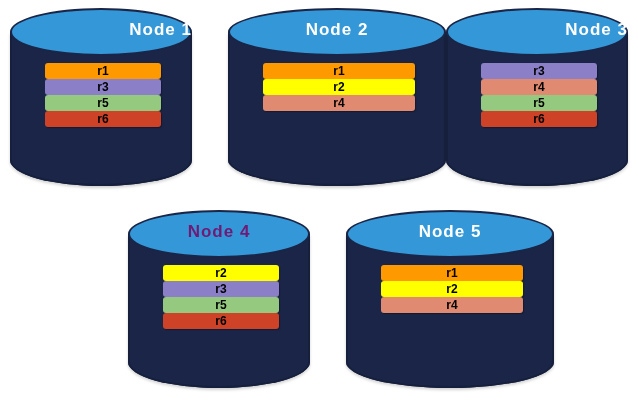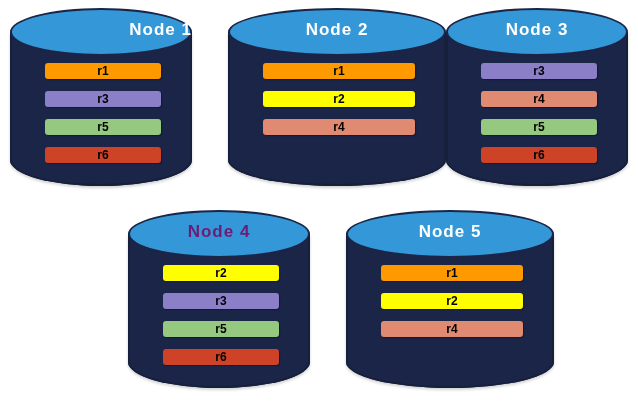--- a/index.html
+++ b/index.html
@@ -89,21 +89,21 @@
   
   .bars {
     position: absolute;
     left: 35px;
     right: 31px;
     top: 55px;
     z-index: 4;
   }
   .bar {
     height: 16px;
-    margin-bottom: 12px;
+    margin-bottom: 0;
     border-radius: 3px;
     color: #000000;
     font-size: 12px;
     font-weight: bold;
     line-height: 16px;
     text-align: center;
     box-shadow: 1px 1px 1px rgba(0,0,0,0.30);
   }
   .bar:last-child { margin-bottom: 0; }
 </style>
@@ -137,21 +137,21 @@
         <div class="bar" style="background: rgb(255, 255, 0);">r2</div>
         <div class="bar" style="background: rgb(224, 138, 114);">r4</div>
       </div>
     </div>
     <div class="node" style="left: 446px; top: 8px; width: 182px; height: 178px;">
       <div class="cyl">
         <div class="cyl-body" style="background: rgb(26, 37, 71);"></div>
         <div class="cyl-outline"></div>
         <div class="cyl-top" style="background: rgb(52, 152, 216);"></div>
       </div>
-      <div class="node-title" style="color: rgb(255, 255, 255);">Node 3</div>
+      <div class="node-title" style="color: rgb(255, 255, 255); text-align: right;">Node 3</div>
       <div class="bars">
         <div class="bar" style="background: rgb(139, 127, 199);">r3</div>
         <div class="bar" style="background: rgb(224, 138, 114);">r4</div>
         <div class="bar" style="background: rgb(148, 201, 127);">r5</div>
         <div class="bar" style="background: rgb(206, 67, 40);">r6</div>
       </div>
     </div>
     <div class="node" style="left: 128px; top: 210px; width: 182px; height: 178px;">
       <div class="cyl">
         <div class="cyl-body" style="background: rgb(26, 37, 71);"></div>

